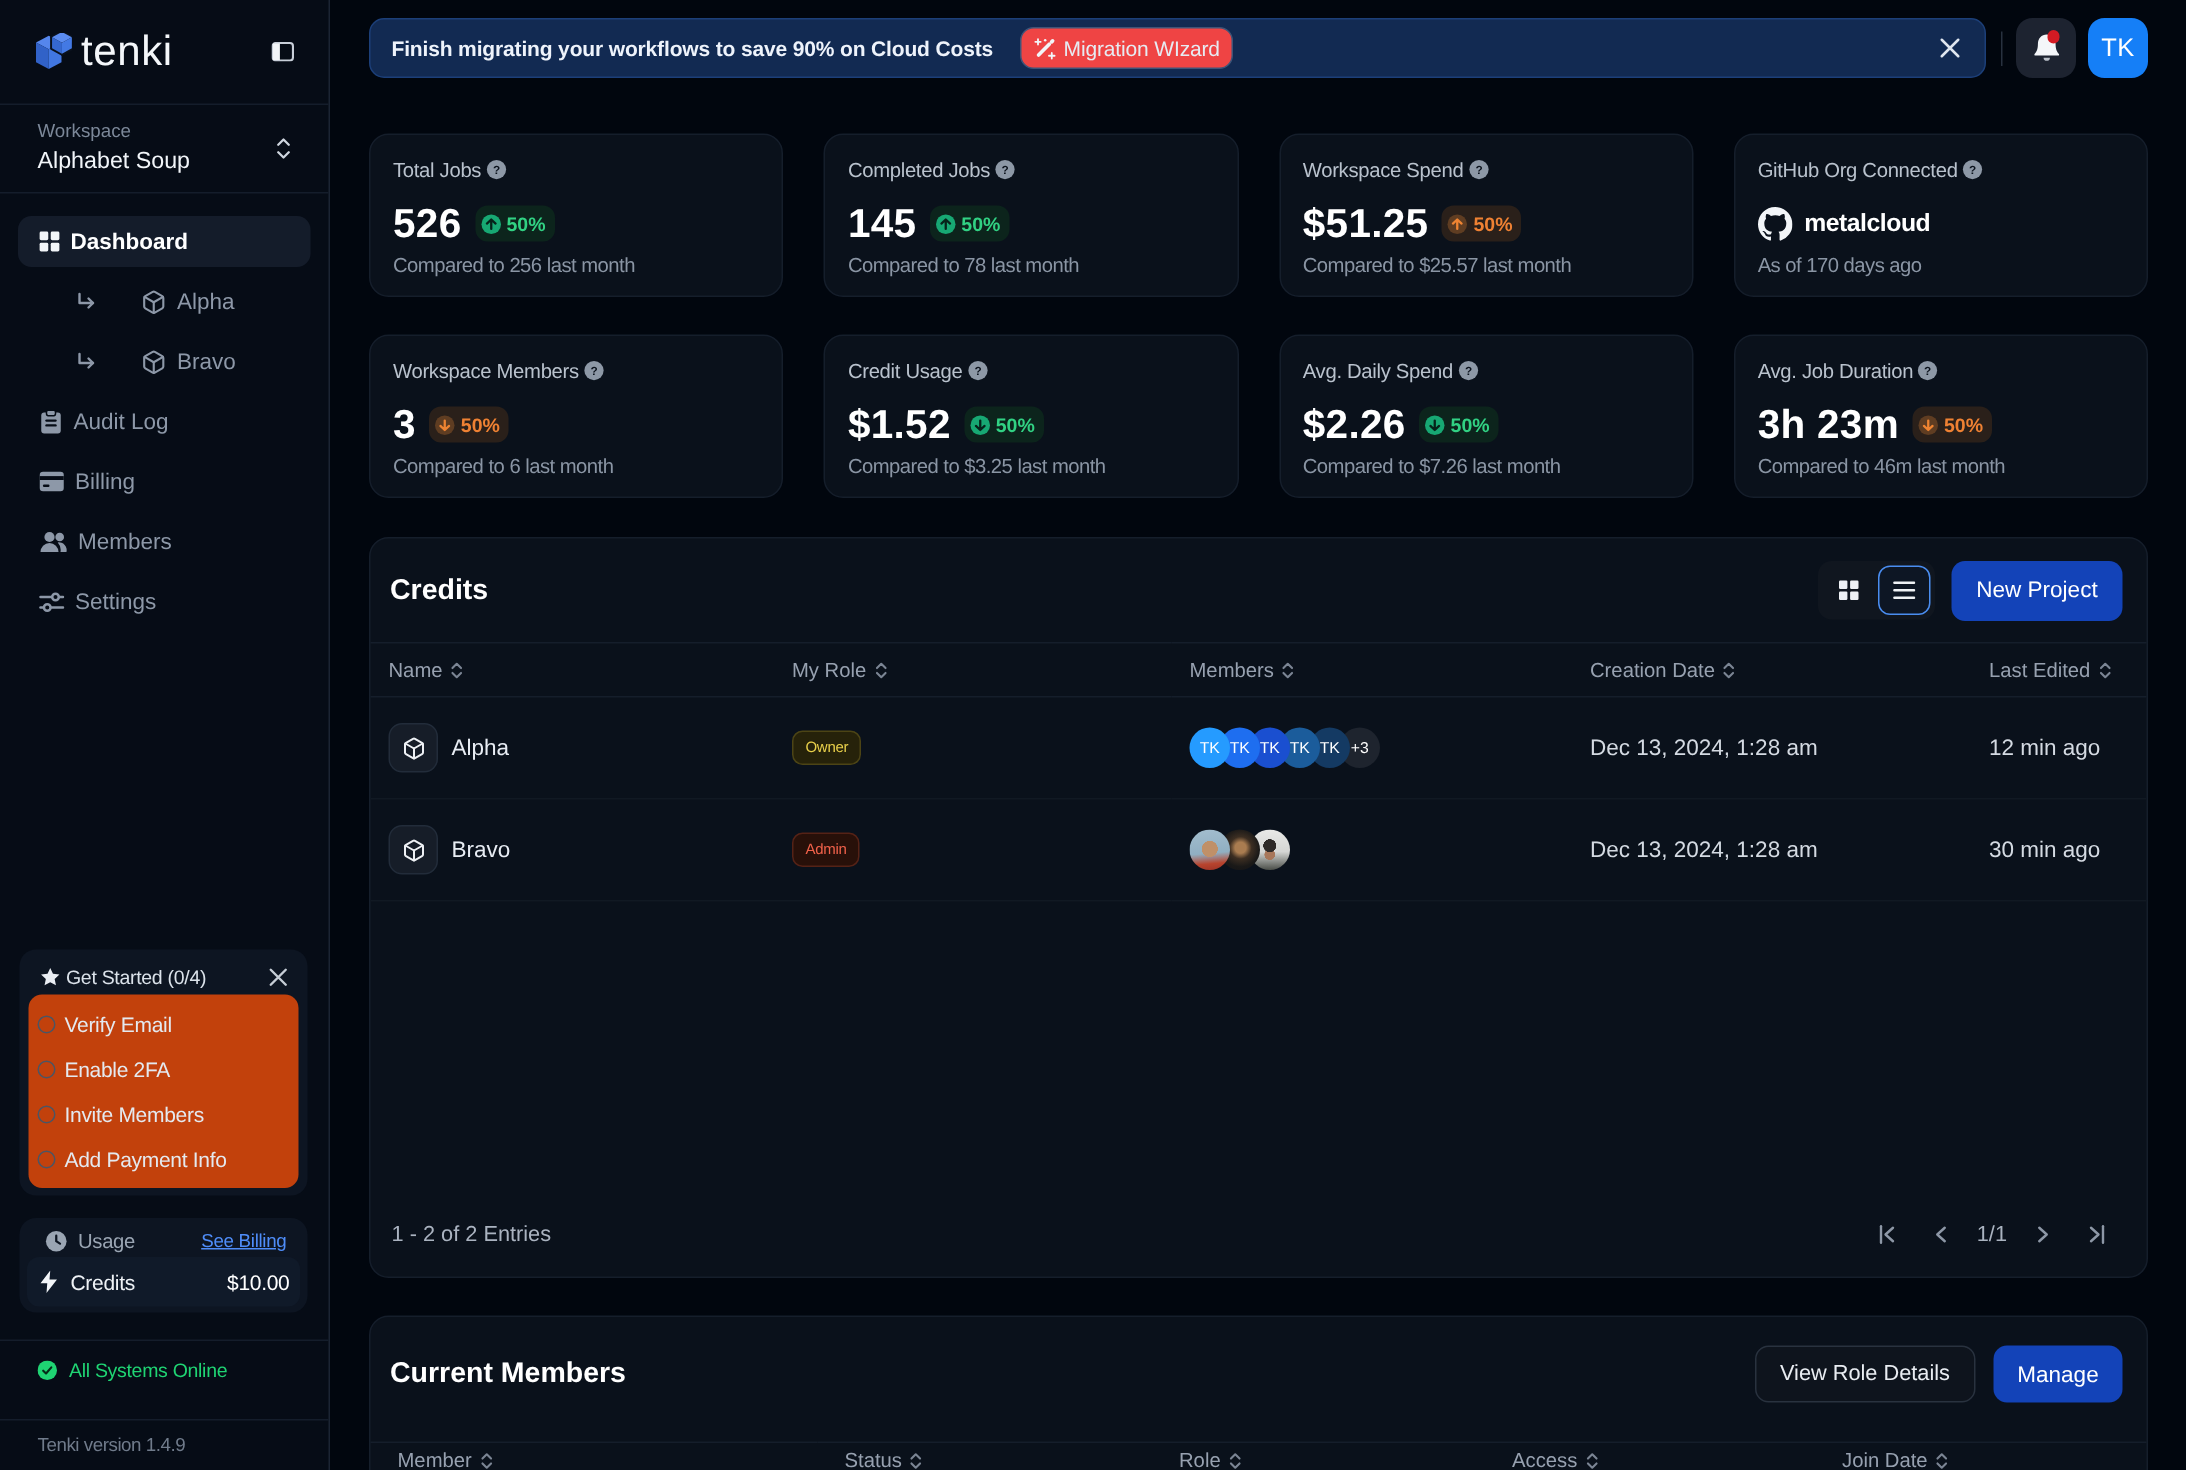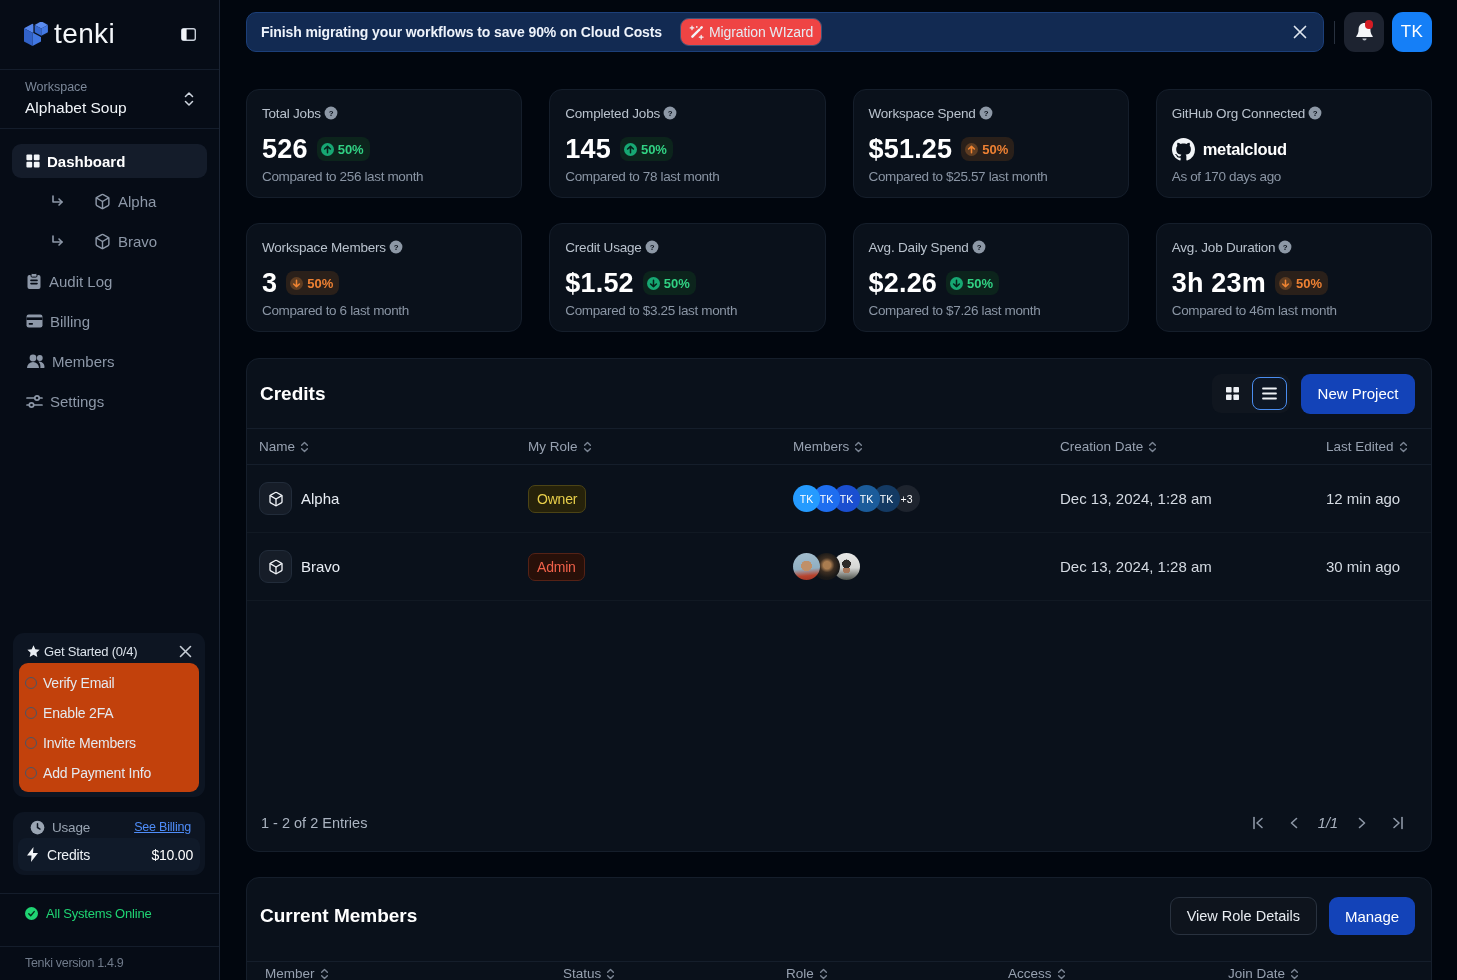--- a/index.html
+++ b/index.html
@@ -77,29 +77,29 @@
 .tg-btn.active { border:1px solid #4a8df0; background:#0d1624; }
 .btn-blue { background:#1343b8; color:#fff; border-radius:9px; font-size:15px; font-weight:400; display:flex; align-items:center; justify-content:center; }
 .new-proj { margin-left:11px; width:114px; height:40px; }
 table { border-collapse:collapse; table-layout:fixed; width:100%; }
 th { font-weight:400; text-align:left; font-size:13.5px; color:#97a1b0; border-top:1px solid #151e2b; border-bottom:1px solid #151e2b; height:36px; padding:0 0 0 12px; }
 .members-table th { padding-left:18px; height:24px; }
 td { height:68px; border-bottom:1px solid #111923; padding:0 0 0 12px; font-size:15px; color:#e8edf4; }
 .th-in { display:flex; align-items:center; gap:5px; }
 .cell-name { display:flex; align-items:center; gap:9px; }
 .cube-box { width:33px; height:33px; background:#161d28; border:1px solid #222c3a; border-radius:9px; display:flex; align-items:center; justify-content:center; }
-.role-badge { display:inline-block; padding:5px 8px; border-radius:7px; font-size:14px; letter-spacing:-0.2px; }
+.role-badge { display:inline-block; padding:5px 8px; border-radius:7px; font-size:10px; letter-spacing:-0.2px; }
 .role-owner { color:#e8cf4a; background:#26220a; border:1px solid #4c4415; }
 .role-admin { color:#f0614a; background:#281009; border:1px solid #552216; }
 .avatars { display:flex; align-items:center; }
 .av { width:27px; height:27px; border-radius:50%; display:flex; align-items:center; justify-content:center; font-size:10.5px; color:#fff; }
 .av + .av { margin-left:-7px; }
 .txt-dim { color:#d4dae2; font-size:15px; }
 .pag-row { margin-top:auto; height:56px; display:flex; align-items:center; padding:0 25px 0 14px; font-size:14.5px; color:#aab3c0; }
-.pag-ctl { margin-left:auto; display:flex; align-items:center; color:#8d97a6;font-style:italic; }
+.pag-ctl { margin-left:auto; display:flex; align-items:center; color:#8d97a6; }
 .pag-num { font-size:14.5px; color:#aab3c0; }
 
 
 .members { height:220px; margin-top:25px; }
 .members .panel-head { height:83px; padding-bottom:7px; }
 .btn-ghost { height:38px; background:#0e141d; border:1px solid #29323f; border-radius:9px; color:#e9edf2; font-size:14.5px; display:flex; align-items:center; justify-content:center; padding:0 16px; }
 .manage-btn { width:86px; height:38px; margin-left:12px; }
 </style>
 </head>
 <body>

